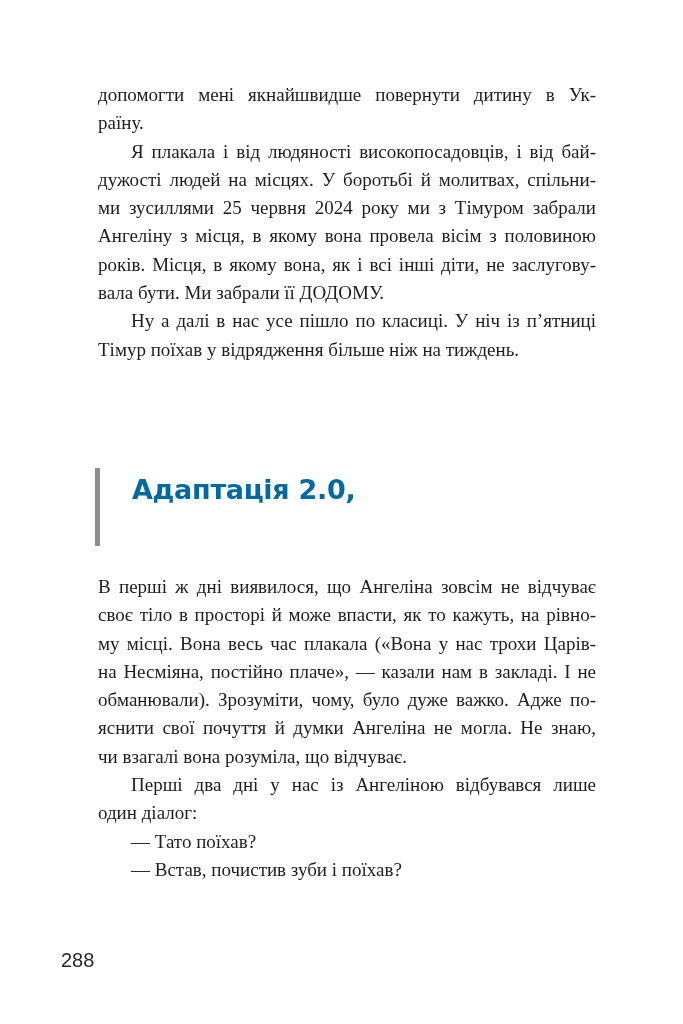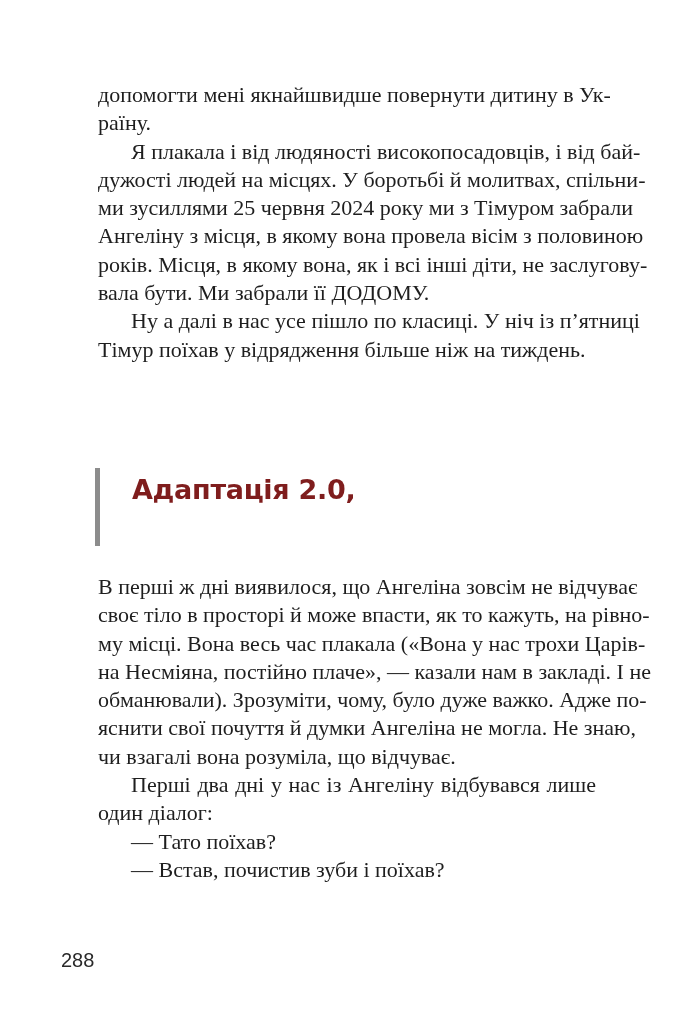--- a/index.html
+++ b/index.html
@@ -4,37 +4,37 @@
 <style>
   html, body { margin: 0; padding: 0; background: #ffffff; }
   body { width: 683px; height: 1024px; position: relative; overflow: hidden; }
   .page {
     position: absolute; left: 0; top: 0; width: 683px; height: 1024px;
     background: #ffffff; color: #1e1e1e;
     font-family: "Liberation Serif", "DejaVu Serif", serif;
   }
   .block {
     position: absolute; left: 98px; width: 498px;
-    font-size: 22px; line-height: 28.3px;
+    font-size: 19px; line-height: 28.3px;
     text-align: justify; text-align-last: auto;
   }
   .line { display: block; white-space: nowrap; text-align: justify; text-align-last: justify; }
   .line.last { text-align-last: left; }
   .indent { padding-left: 33px; }
   .dash { padding-left: 33px; text-align-last: left; }
   .heading-wrap {
     position: absolute; left: 95px; top: 468px; height: 78px; width: 480px;
   }
   .heading-bar {
     position: absolute; left: 0; top: 0; width: 5px; height: 78px; background: #8c8c8c;
   }
   .heading {
     position: absolute; left: 37px; top: 4px; margin: 0;
     font-family: "DejaVu Sans", "Liberation Sans", sans-serif;
-    font-weight: bold; font-size: 27px; line-height: 36px; color: #7f1d1d;
+    font-weight: bold; font-size: 27px; line-height: 36px; color: #0369a1;
     letter-spacing: -0.3px; white-space: nowrap;
   }
   .page-number {
     position: absolute; left: 61px; top: 949px;
     font-family: Liberation Sans, sans-serif;
     font-size: 20px; color: #2a2a2a;
   }
 </style>
 </head>
 <body>
@@ -62,20 +62,20 @@
   </div>
 
   <div class="block" style="top:573px;">
     <span class="line">В перші ж дні виявилося, що Ангеліна зовсім не відчуває</span>
     <span class="line">своє тіло в просторі й може впасти, як то кажуть, на рівно-</span>
     <span class="line">му місці. Вона весь час плакала («Вона у нас трохи Царів-</span>
     <span class="line">на Несміяна, постійно плаче», — казали нам в закладі. І не</span>
     <span class="line">обманювали). Зрозуміти, чому, було дуже важко. Адже по-</span>
     <span class="line">яснити свої почуття й думки Ангеліна не могла. Не знаю,</span>
     <span class="line last">чи взагалі вона розуміла, що відчуває.</span>
-    <span class="line indent">Перші два дні у нас із Ангеліну відбувався лише</span>
+    <span class="line indent">Перші два дні у нас із Ангеліною відбувався лише</span>
     <span class="line last">один діалог:</span>
     <span class="line dash">— Тато поїхав?</span>
     <span class="line dash">— Встав, почистив зуби і поїхав?</span>
   </div>
 
   <div class="page-number">288</div>
 </div>
 
 </body></html>

